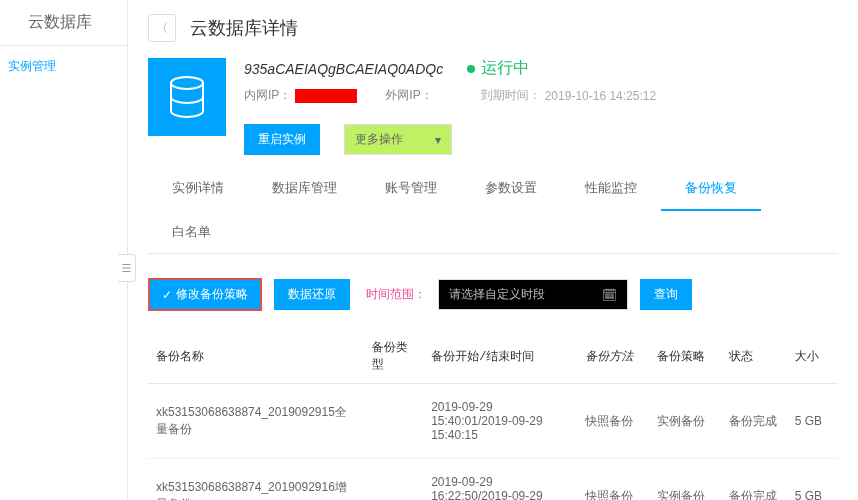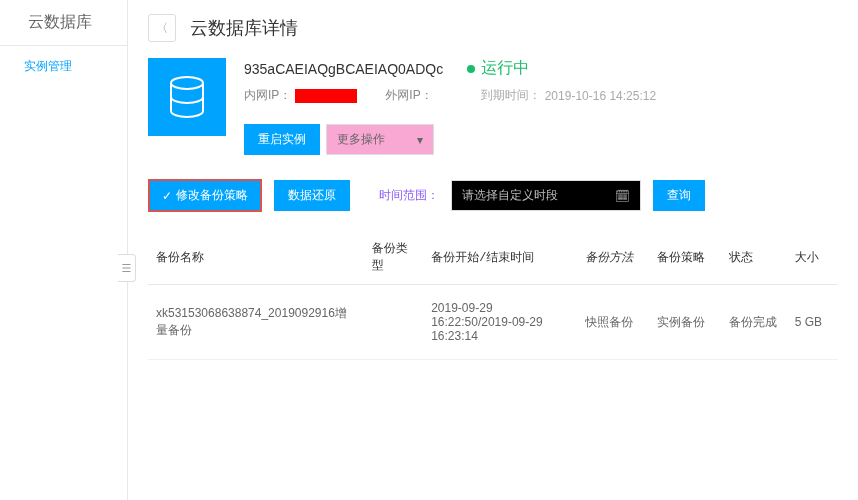--- a/index.html
+++ b/index.html
@@ -1,46 +1,46 @@
 <!DOCTYPE html>
 <html><head>
 <meta charset="utf-8">
 <style>
 * { margin: 0; padding: 0; box-sizing: border-box; }
 body { font-family: "Microsoft YaHei", Arial, sans-serif; font-size: 12px; color: #333; background: #fff; width: 858px; }
 .container { display: flex; }
 .sidebar { width: 128px; border-right: 1px solid #e8e8e8; min-height: 500px; }
 .sidebar-title { padding: 12px 0 12px 28px; font-size: 16px; color: #666; border-bottom: 1px solid #e8e8e8; }
-.sidebar-item { padding: 12px 24px; color: #00a4ff; cursor: pointer; }
+.sidebar-item { padding: 12px 8px; color: #00a4ff; cursor: pointer; }
 .collapse-handle { position: absolute; left: 118px; top: 254px; width: 18px; height: 28px; background: #fff; border: 1px solid #ddd; border-left: none; border-radius: 0 4px 4px 0; display: flex; align-items: center; justify-content: center; cursor: pointer; font-size: 11px; color: #999; }
 .main { flex: 1; padding: 14px 20px 0 20px; position: relative; }
 .header-row { display: flex; align-items: center; margin-bottom: 16px; }
 .back-btn { width: 28px; height: 28px; border: 1px solid #ddd; border-radius: 3px; display: flex; align-items: center; justify-content: center; cursor: pointer; margin-right: 14px; color: #888; }
 .page-title { font-size: 18px; color: #333; }
 .info-block { display: flex; margin-bottom: 10px; }
 .db-icon-box { width: 78px; height: 78px; background: #00a4ff; display: flex; align-items: center; justify-content: center; margin-right: 18px; }
 .db-icon-box svg { stroke: #fff; fill: none; stroke-width: 2; }
 .info-right { flex: 1; }
 .id-line { display: flex; align-items: center; margin-bottom: 8px; }
-.instance-id { font-size: 14px; color: #333; margin-right: 24px; }
+.instance-id { font-size: 14px; color: #333; margin-right: 24px; font-style: italic; }
 .status-dot { width: 8px; height: 8px; background: #19be6b; border-radius: 50%; display: inline-block; margin-right: 6px; }
 .status-text { color: #19be6b; font-size: 16px; }
 .ip-line { display: flex; align-items: center; color: #888; margin-bottom: 20px; gap: 4px; }
 .ip-label { color: #888; }
 .ip-mask { display: inline-block; width: 62px; height: 14px; background: #ff0000; margin-right: 24px; }
 .expire-text { color: #aaa; }
-.actions-line { display: flex; align-items: center; gap: 6px; }
+.actions-line { display: flex; align-items: center; gap: 24px; }
 .btn-primary { background: #00a4ff; color: #fff; border: none; padding: 7px 14px; font-size: 12px; cursor: pointer; }
-.more-select { border: 1px solid #ddd; padding: 6px 10px; display: flex; align-items: center; gap: 32px; cursor: pointer; color: #666; background: #f9a8d4; }
+.more-select { border: 1px solid #ddd; padding: 6px 10px; display: flex; align-items: center; gap: 32px; cursor: pointer; color: #666; background: #bef264; }
 .tabs { display: flex; border-bottom: 1px solid #e8e8e8; margin-top: 12px; flex-wrap: wrap; }
 .tab { padding: 12px 24px; color: #666; cursor: pointer; font-size: 13px; }
 .tab.active { color: #00a4ff; border-bottom: 2px solid #00a4ff; }
 .toolbar { display: flex; align-items: center; margin-top: 24px; gap: 12px; }
 .btn-highlight { background: #00a4ff; color: #fff; border: 2px solid #d9534f; padding: 6px 12px; font-size: 12px; cursor: pointer; display: flex; align-items: center; gap: 4px; }
-.time-label { color: #8b5cf6; margin-left: 17px; }
+.time-label { color: #ec4899; margin-left: 4px; }
 .date-input { border: 1px solid #ddd; padding: 6px 10px; width: 190px; color: #bbb; display: flex; align-items: center; justify-content: space-between; background: #000000; }
 .table { width: 100%; margin-top: 18px; border-collapse: collapse; }
 .table th { text-align: left; padding: 10px 8px; border-bottom: 1px solid #e8e8e8; color: #333; font-weight: normal; font-size: 12px; }
 .table td { padding: 16px 8px; border-bottom: 1px solid #f0f0f0; color: #666; font-size: 12px; vertical-align: middle; }
 .status-done { color: #19be6b; }
 .col-name { width: 210px; }
 .col-type { width: 58px; }
 .col-time { width: 150px; font-family: Liberation Mono, monospace; }
 .col-method { width: 70px; font-style: italic; }
 .col-strategy { width: 70px; }
@@ -91,20 +91,29 @@
         <div class="actions-line">
           <button class="btn-primary">重启实例</button>
           <div class="more-select">
             <span>更多操作</span>
             <span>▾</span>
           </div>
         </div>
       </div>
     </div>
 
+    <div class="tabs">
+      <div class="tab">实例详情</div>
+      <div class="tab">数据库管理</div>
+      <div class="tab">账号管理</div>
+      <div class="tab">参数设置</div>
+      <div class="tab">性能监控</div>
+      <div class="tab active">备份恢复</div>
+      <div class="tab" style="flex-basis:100%; max-width:110px;">白名单</div>
+    </div>
 
     <div class="toolbar">
       <button class="btn-highlight">
         <span>✓</span>
         <span>修改备份策略</span>
       </button>
       <button class="btn-primary">数据还原</button>
       <span class="time-label">时间范围：</span>
       <div class="date-input">
         <span>请选择自定义时段</span>
@@ -120,20 +129,29 @@
           <th class="col-type">备份类型</th>
           <th class="col-time">备份开始/结束时间</th>
           <th class="col-method">备份方法</th>
           <th class="col-strategy">备份策略</th>
           <th class="col-status">状态</th>
           <th class="col-size">大小</th>
         </tr>
       </thead>
       <tbody>
         <tr>
+          <td>xk53153068638874_2019092915全量备份</td>
+          <td></td>
+          <td>2019-09-29 15:40:01/2019-09-29 15:40:15</td>
+          <td>快照备份</td>
+          <td>实例备份</td>
+          <td class="status-done">备份完成</td>
+          <td>5 GB</td>
+        </tr>
+        <tr>
           <td>xk53153068638874_2019092916增量备份</td>
           <td></td>
           <td>2019-09-29 16:22:50/2019-09-29 16:23:14</td>
           <td>快照备份</td>
           <td>实例备份</td>
           <td class="status-done">备份完成</td>
           <td>5 GB</td>
         </tr>
       </tbody>
     </table>

